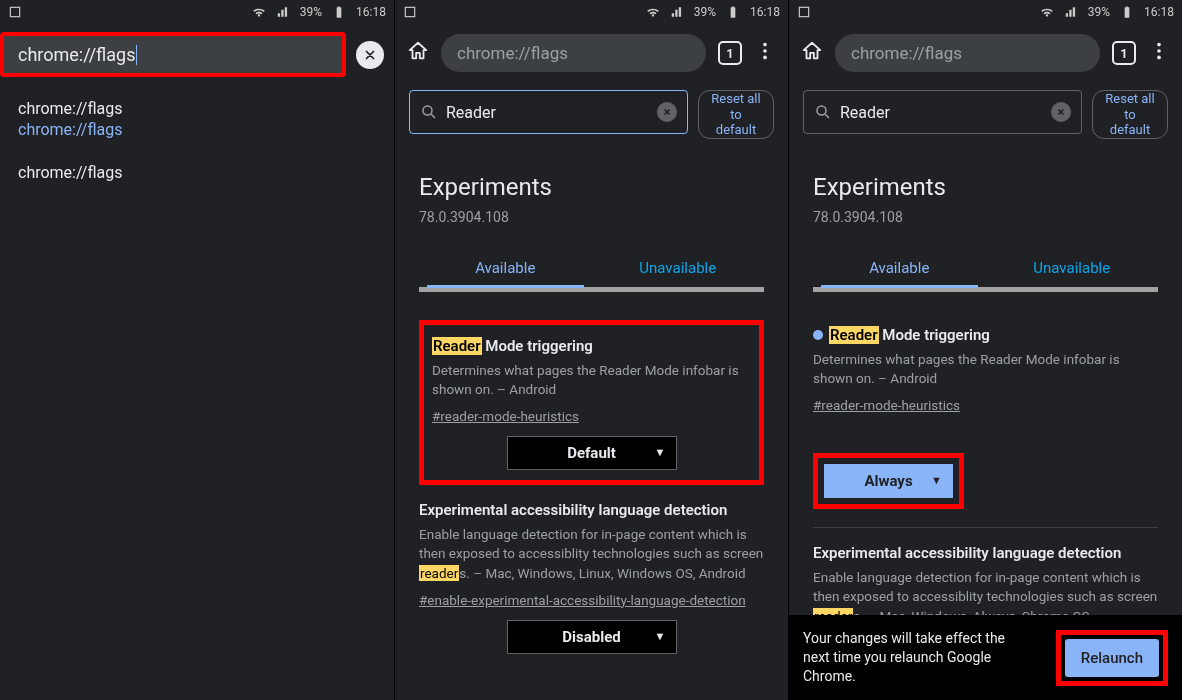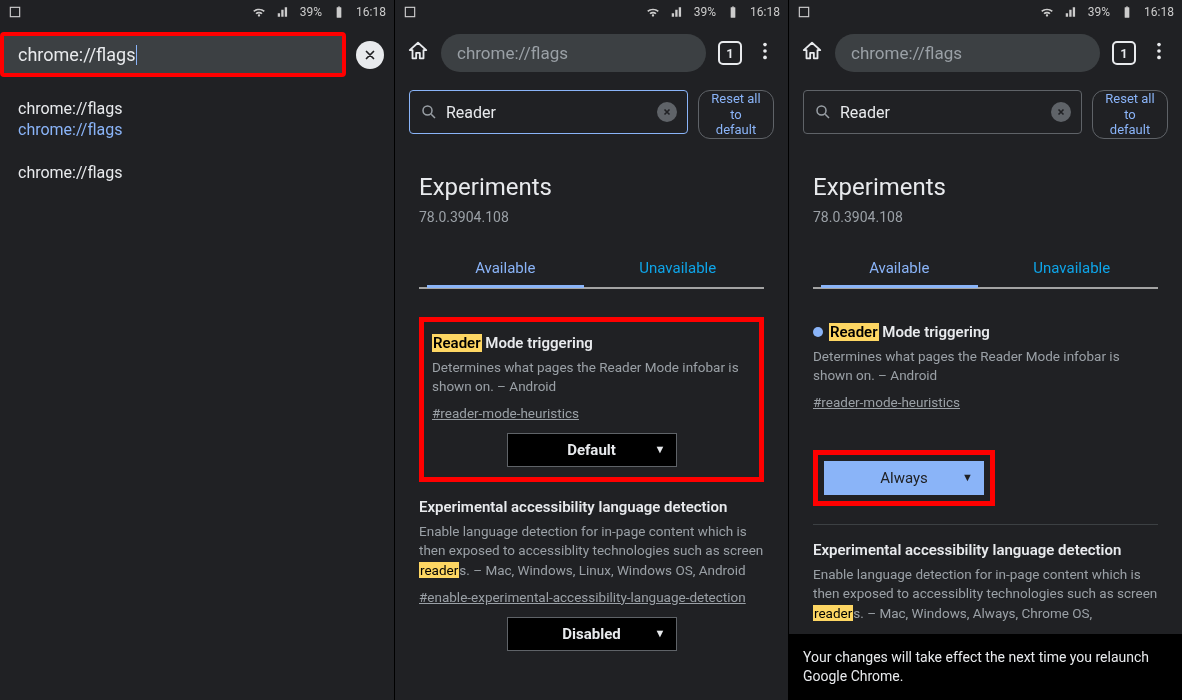--- a/index.html
+++ b/index.html
@@ -37,21 +37,21 @@
   .flags-search svg { width:18px; height:18px; fill:#9aa0a6; }
   .flags-search input { background:transparent; border:none; outline:none; color:#e8eaed; font-size:16px; flex:1; }
   .clear-btn { width:20px; height:20px; border-radius:50%; background:#5f6368; display:flex; align-items:center; justify-content:center; }
   .clear-btn svg { width:10px; height:10px; fill:#202124; }
   .reset-btn { border:1px solid #5f6368; border-radius:12px; color:#8ab4f8; font-size:13px; display:flex; align-items:center; justify-content:center; padding:0 10px; width:90px; text-align:center; line-height:1.2; }
 
   .content { padding:10px 24px 0 24px; color:#e8eaed; overflow:hidden; flex:1; }
   .exp-title { font-size:24px; font-weight:400; margin:16px 0 8px 0; }
   .version { color:#9aa0a6; font-size:14px; margin-bottom:22px; }
 
-  .tabs { display:flex; border-bottom:2px solid #a3a3a3; }
+  .tabs { display:flex; border-bottom:5px solid #a3a3a3; }
   .tab { flex:1; text-align:center; padding:12px 0 10px 0; font-size:15px; color:#0ea5e9; position:relative; }
   .tab.active { color:#8ab4f8; }
   .tab.active::after { content:""; position:absolute; left:8px; right:8px; bottom:-1px; height:3px; background:#8ab4f8; }
 
   .flag-block { padding:16px 0 18px 0; border-bottom:1px solid #3c4043; }
   .flag-title { font-size:15px; font-weight:600; margin-bottom:6px; display:flex; align-items:center; gap:6px; }
   .hl { background:#fdd663; color:#000; padding:0 1px; }
   .dot { width:10px; height:10px; border-radius:50%; background:#8ab4f8; display:inline-block; }
   .flag-desc { font-size:13.5px; color:#9aa0a6; line-height:1.45; margin-bottom:6px; }
   .flag-hash { font-size:13.5px; color:#9aa0a6; text-decoration:underline; display:inline-block; margin-bottom:12px; }
@@ -270,33 +270,36 @@
     <div class="s3-flag-area">
       <div class="flag-block" style="padding-top:0;">
         <div class="flag-title">
           <span class="dot"></span>
           <span><span class="hl">Reader</span><span> Mode triggering</span></span>
         </div>
         <div class="flag-desc">Determines what pages the Reader Mode infobar is shown on. – Android</div>
         <a class="flag-hash">#reader-mode-heuristics</a>
         <div>
           <div class="hl-box-red tight">
-            <div class="dropdown always" style="width:160px;">
+            <div class="dropdown always" style="width:129px;font-weight:bold;">
               <span>Always</span>
               <span class="caret">▼</span>
             </div>
           </div>
         </div>
       </div>
 
       <div class="flag-block" style="border-bottom:none;">
         <div class="flag-title">Experimental accessibility language detection</div>
         <div class="flag-desc">
           <span>Enable language detection for in-page content which is then exposed to accessiblity technologies such as screen </span><span class="hl">reader</span><span>s. – Mac, Windows, Always, Chrome OS,</span>
         </div>
       </div>
     </div>
   </div>
 
   <div class="relaunch-bar">
     <div class="relaunch-text">Your changes will take effect the next time you relaunch Google Chrome.</div>
+    <div class="relaunch-btn-wrap">
+      <div class="relaunch-btn">Relaunch</div>
+    </div>
   </div>
 </div>
 
 </body></html>

